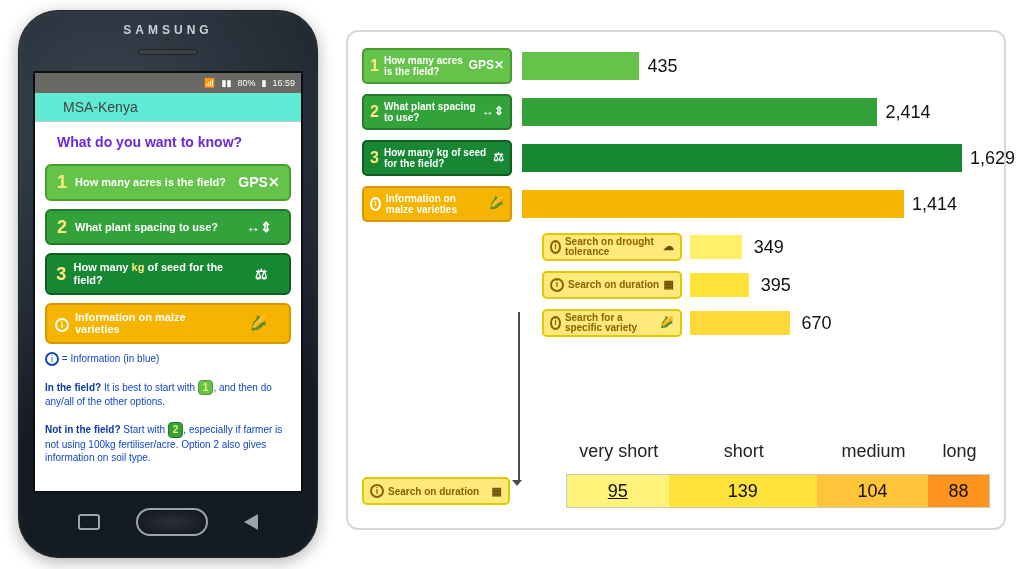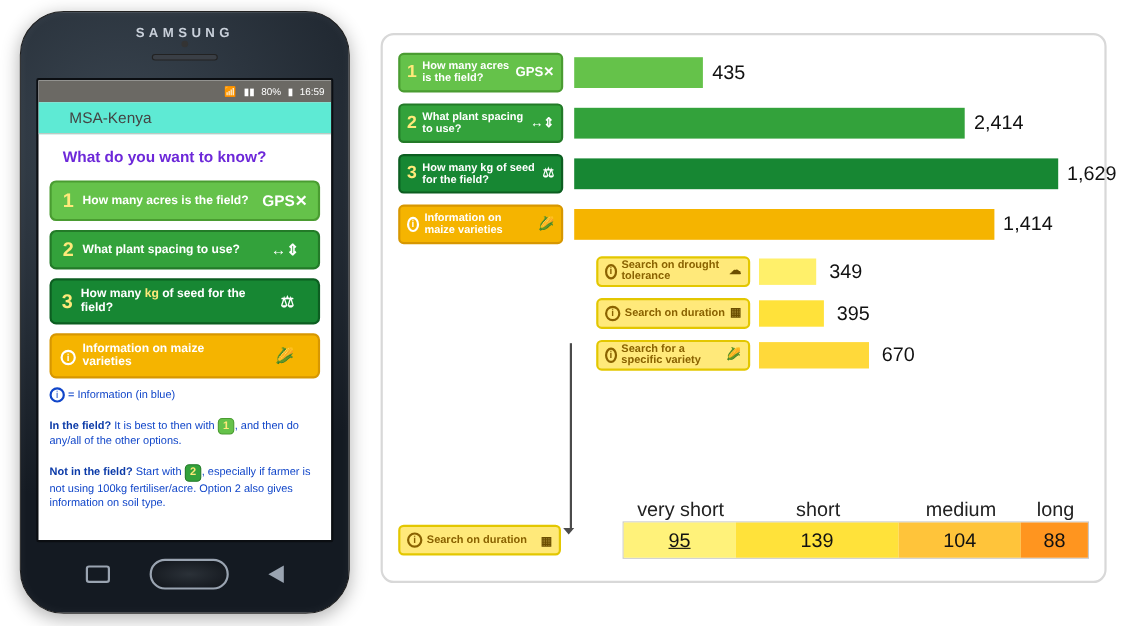--- a/index.html
+++ b/index.html
@@ -128,21 +128,21 @@
     display:flex; align-items:center; gap:4px; line-height:1.05;
   }
   .sub-pill .sicon { margin-left:auto; font-size:11px; color:#6b4e00;}
   .sub-bar {
     height:24px; margin-left:8px;
   }
 
   
   .duration-wrap { position:absolute; left:14px; bottom:20px; right:14px;}
   .dur-headings {
-    display:flex; font-size:18px; color:#222; margin-left:206px; margin-bottom:0;
+    display:flex; font-size:18px; color:#222; margin-left:206px; margin-bottom:12px;
   }
   .dur-headings > div { text-align:center;}
   .dur-bar-row { display:flex; align-items:center;}
   .dur-pill {
     width:150px; height:28px; background:#ffe97a; border:2px solid #e3c700; border-radius:5px;
     color:#8a6200; font-size:10px; font-weight:700; display:flex; align-items:center;
     gap:4px; padding:0 6px;
   }
   .dur-pill .sicon { margin-left:auto; font-size:11px; color:#6b4e00;}
   .dur-bars { display:flex; margin-left:56px; height:34px; border:1px solid #c8c8c8; width:424px;}
@@ -211,21 +211,21 @@
       <div class="pill pill-4">
         <div class="num"><span class="info-circ">i</span></div>
         <div>Information on maize varieties</div>
         <div class="iconblock">🌽</div>
       </div>
 
       <div class="info-note">
         <span class="info-circ blue">i</span>
         <span>= Information (in blue)</span><br><br>
         <b>In the field?</b>
-        <span>It is best to then with </span><span class="green-chip">1</span><span>, and then do any/all of the other options.</span><br><br>
+        <span>It is best to start with </span><span class="green-chip">1</span><span>, and then do any/all of the other options.</span><br><br>
         <b>Not in the field?</b>
         <span>Start with </span><span class="green-chip" style="background:#33a23b;border-color:#237a28">2</span><span>, especially if farmer is not using 100kg fertiliser/acre. Option 2 also gives information on soil type.</span>
       </div>
     </div>
   </div>
 
   <div class="home-row">
     <div class="soft-key"></div>
     <div class="home-btn"></div>
     <div class="back-key"></div>

